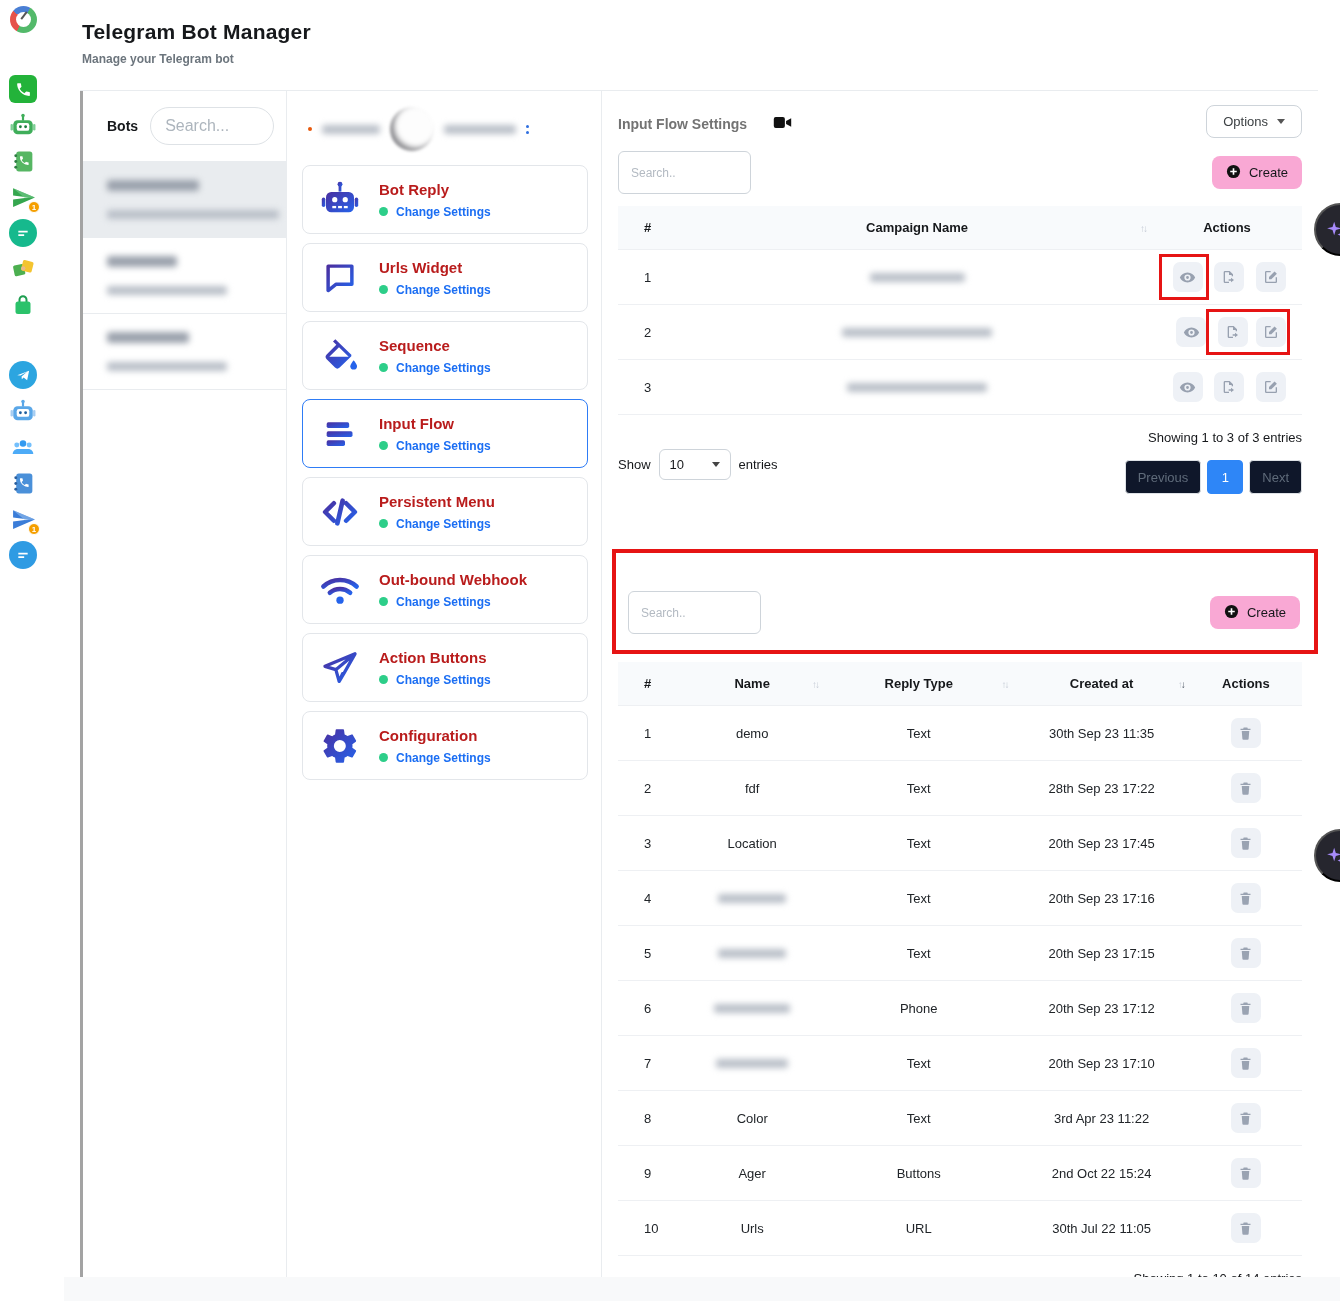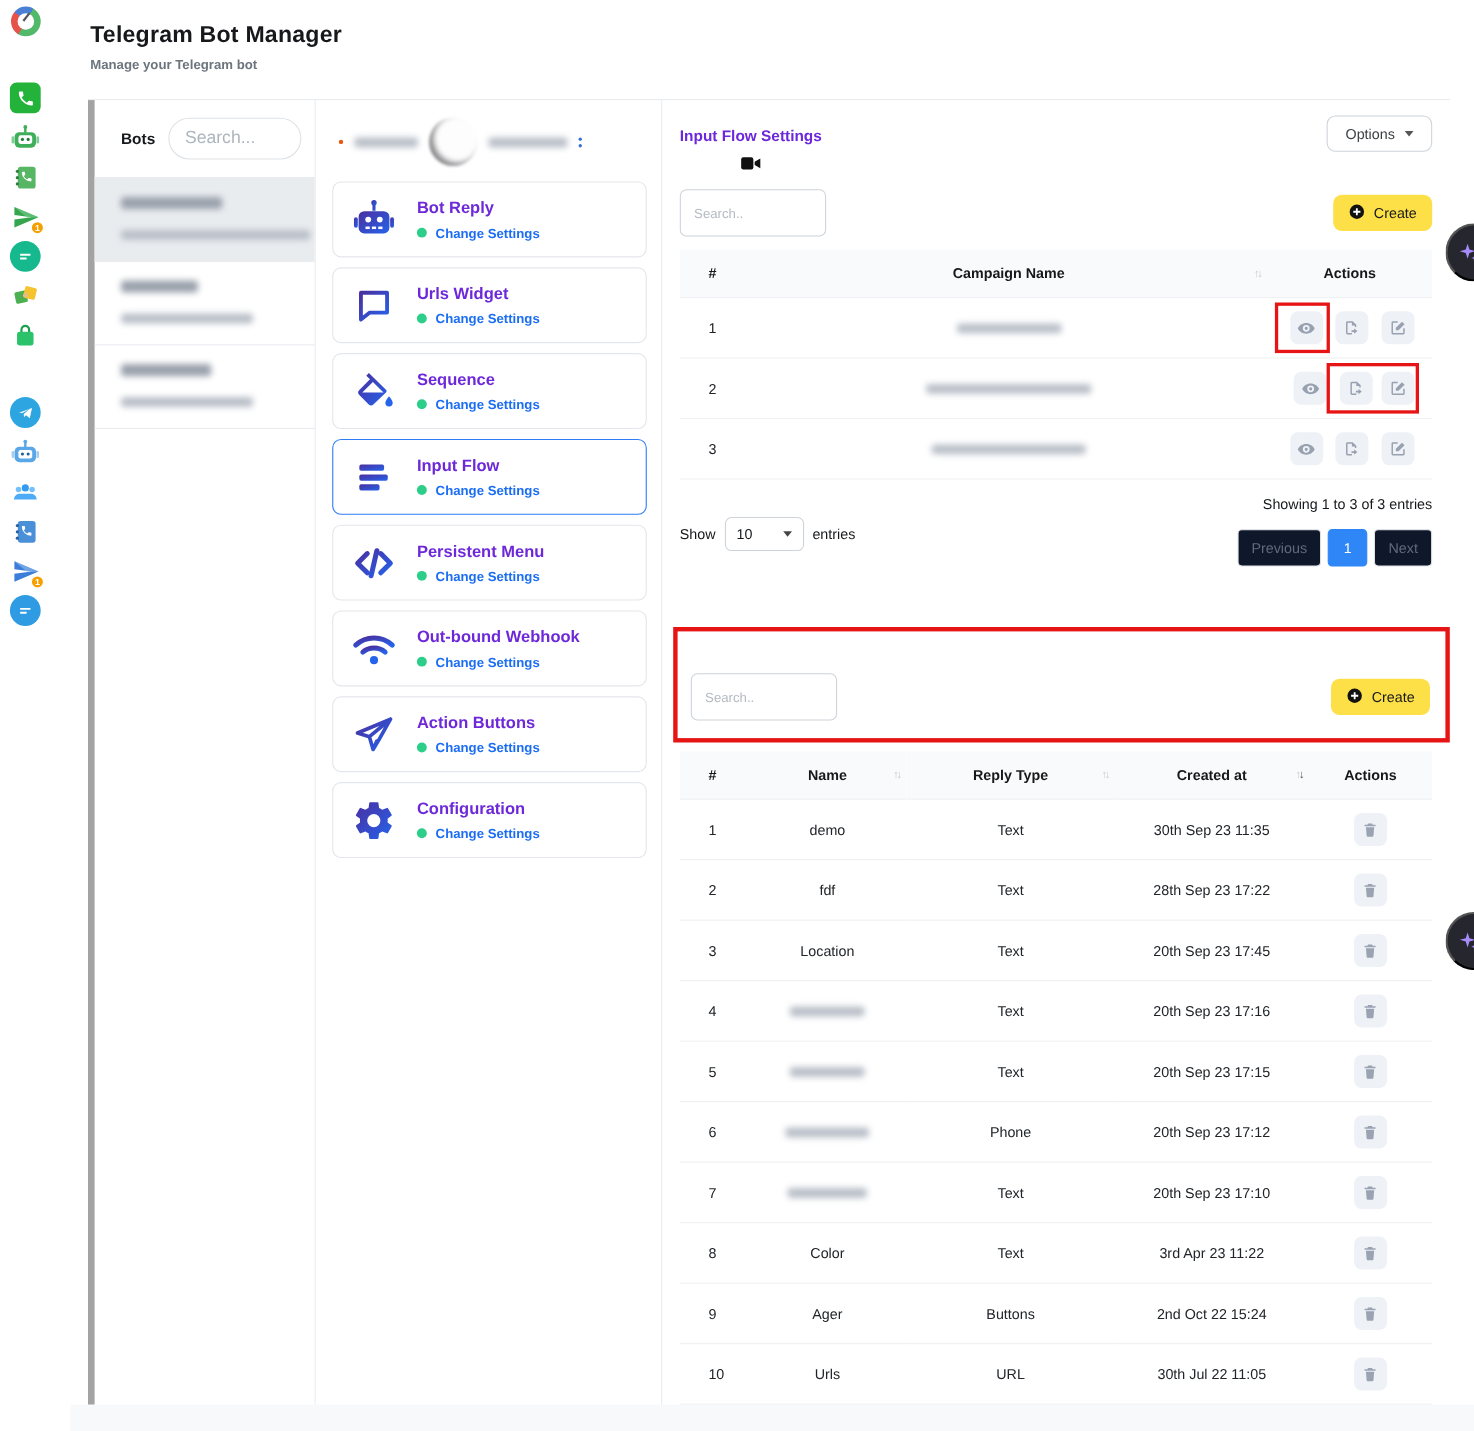--- a/index.html
+++ b/index.html
@@ -28,21 +28,21 @@
   
   .main { position:absolute; left:64px; top:0; right:0; bottom:0; background:#fff; }
   .hdr { padding:20px 18px 8px 18px; }
   .hdr h1 { margin:0; font-size:21px; color:#16181b; letter-spacing:.2px; }
   .hdr p { margin:8px 0 0 0; font-size:12px; color:#6c757d;font-weight:bold; }
 
   .cols { position:absolute; top:90px; left:16px; right:22px; bottom:24px;
           border-top:1px solid #e9ecef; display:flex; background:#fff; }
 
   
-  .bots-col { width:207px; flex:0 0 207px; border-left:6px solid #a3a3a3; border-right:1px solid #e9ecef; }
+  .bots-col { width:207px; flex:0 0 207px; border-left:3px solid #a3a3a3; border-right:1px solid #e9ecef; }
   .bots-head { display:flex; align-items:center; gap:12px; padding:16px 12px 16px 24px; }
   .bots-head .lbl { font-size:14px; font-weight:bold; color:#16181b; }
   .pill-search { flex:1; height:38px; border:1px solid #dee2e6; border-radius:19px; padding:0 14px; font-size:16px; color:#495057; outline:none; width:100%; }
   .pill-search::placeholder { color:#adb5bd; }
   .bot-item { padding:15px 20px 14px 24px; border-top:1px solid #e9ecef; border-bottom:1px solid #e9ecef; cursor:pointer; }
   .bot-item + .bot-item { border-top:none; }
   .bot-item.sel { background:#e9ecef; }
   .blurbar { display:inline-block; height:11px; border-radius:3px; background:#9aa1ac; filter:blur(3px); }
   .blurbar.lt { background:#b9bfc8; height:9px; }
   .bot-item .t { margin-bottom:10px; }
@@ -53,37 +53,37 @@
   .mid-head .dot-o { width:4px; height:4px; border-radius:50%; background:#e8590c; }
   .avatar-blur { width:44px; height:44px; border-radius:50%; background:#fdfdfd;
                  box-shadow:inset 4px -3px 5px rgba(40,40,48,.55); filter:blur(1.5px); }
   .colon-b { width:3px; }
   .colon-b i { display:block; width:3px; height:3px; border-radius:50%; background:#2f6fe0; margin:3px 0; filter:blur(.5px); }
 
   .scard { border:1px solid #e3e6ea; border-radius:8px; height:69px; margin-bottom:9px;
            display:flex; align-items:center; gap:16px; padding:0 14px; background:#fff; cursor:pointer; }
   .scard.active { border:1px solid #2e7cf6; }
   .scard .cicon { width:46px; flex:0 0 46px; display:flex; align-items:center; justify-content:center; }
-  .scard h3 { margin:0 0 7px 0; font-size:15px; color:#6d28d9; font-weight:bold; }
+  .scard h3 { margin:0 0 7px 0; font-size:15px; color:#b91c1c; font-weight:bold; }
   .cs-row { display:flex; align-items:center; gap:8px; }
   .cs-dot { width:9px; height:9px; border-radius:50%; background:#2dce89; }
   .cs-link { font-size:12px; font-weight:bold; color:#1b6ef3; text-decoration:none; cursor:pointer; }
 
   
   .flow-col { flex:1; padding:14px 16px 0 16px; position:relative; }
   .title-row { display:flex; align-items:flex-start; justify-content:space-between; }
-  .ptitle { display:flex; align-items:center; gap:10px; font-size:14px; font-weight:bold; color:#6d28d9; padding-top:10px;flex-direction:column; }
+  .ptitle { display:flex; align-items:center; gap:26px; font-size:14px; font-weight:bold; color:#737373; padding-top:10px; }
   .opt-btn { border:1px solid #ced4da; background:#fff; border-radius:8px; height:33px; padding:0 16px;
              font-size:13px; color:#3c4043; display:flex; align-items:center; gap:9px; cursor:pointer; }
   .caret { width:0; height:0; border-left:4px solid transparent; border-right:4px solid transparent; border-top:5px solid #555; }
 
   .toolbar { display:flex; align-items:center; justify-content:space-between; margin-top:13px; }
   .sq-search { width:133px; height:43px; border:1px solid #ced4da; border-radius:6px; padding:0 12px; font-size:12px; outline:none; color:#495057; }
   .sq-search::placeholder { color:#b3bac2; }
-  .create-btn { background:#fde047; border:none; border-radius:8px; height:33px; padding:0 14px;
+  .create-btn { background:#f9a8d4; border:none; border-radius:8px; height:33px; padding:0 14px;
                 display:flex; align-items:center; gap:8px; font-size:13px; color:#16181b; cursor:pointer; }
 
   table.dt { width:100%; border-collapse:collapse; margin-top:12px; }
   table.dt thead tr { background:#f8fafc; }
   table.dt th { font-size:13px; color:#16181b; font-weight:bold; padding:14px 8px; position:relative; }
   table.dt td { font-size:13px; color:#212529; padding:12px 8px; border-top:1px solid #eef0f3; }
   table.dt tbody tr:last-child td { border-bottom:1px solid #eef0f3; }
   .c-num { width:64px; text-align:left; padding-left:26px !important; }
   .c-mid { text-align:center; }
   .c-act1 { width:150px; text-align:right; padding-right:16px !important; }

